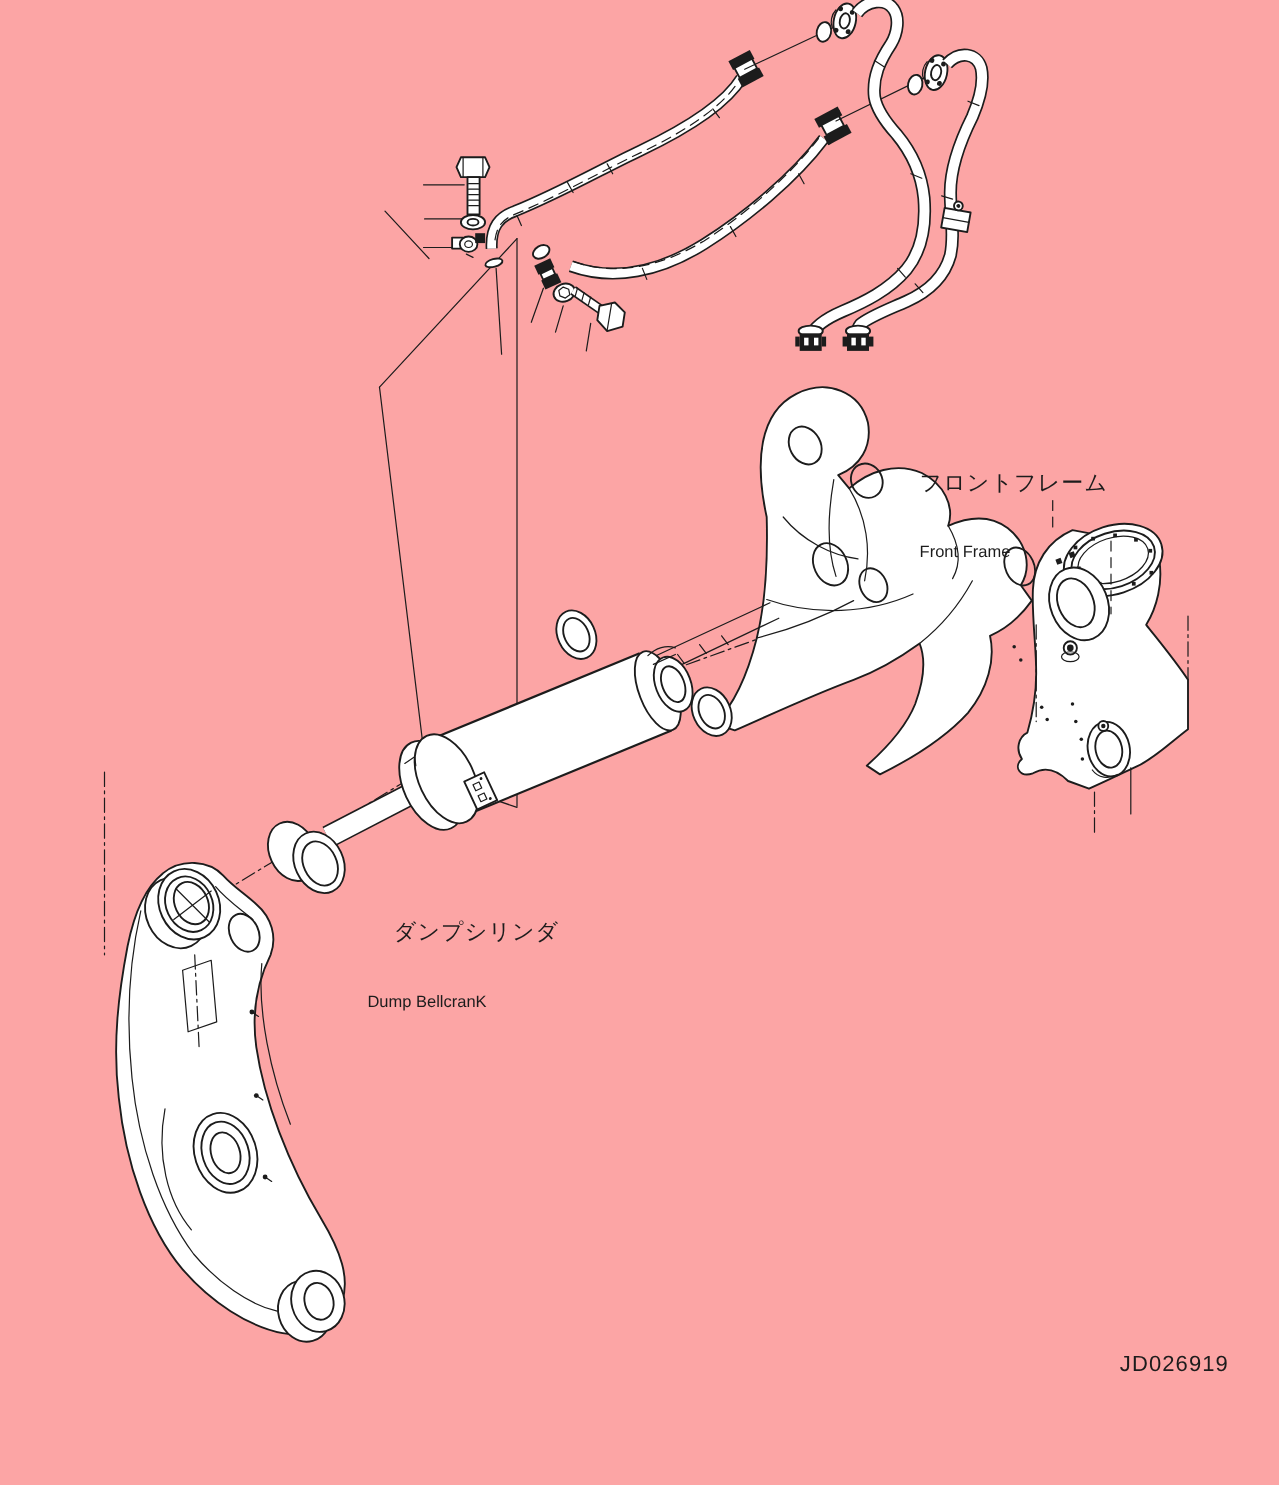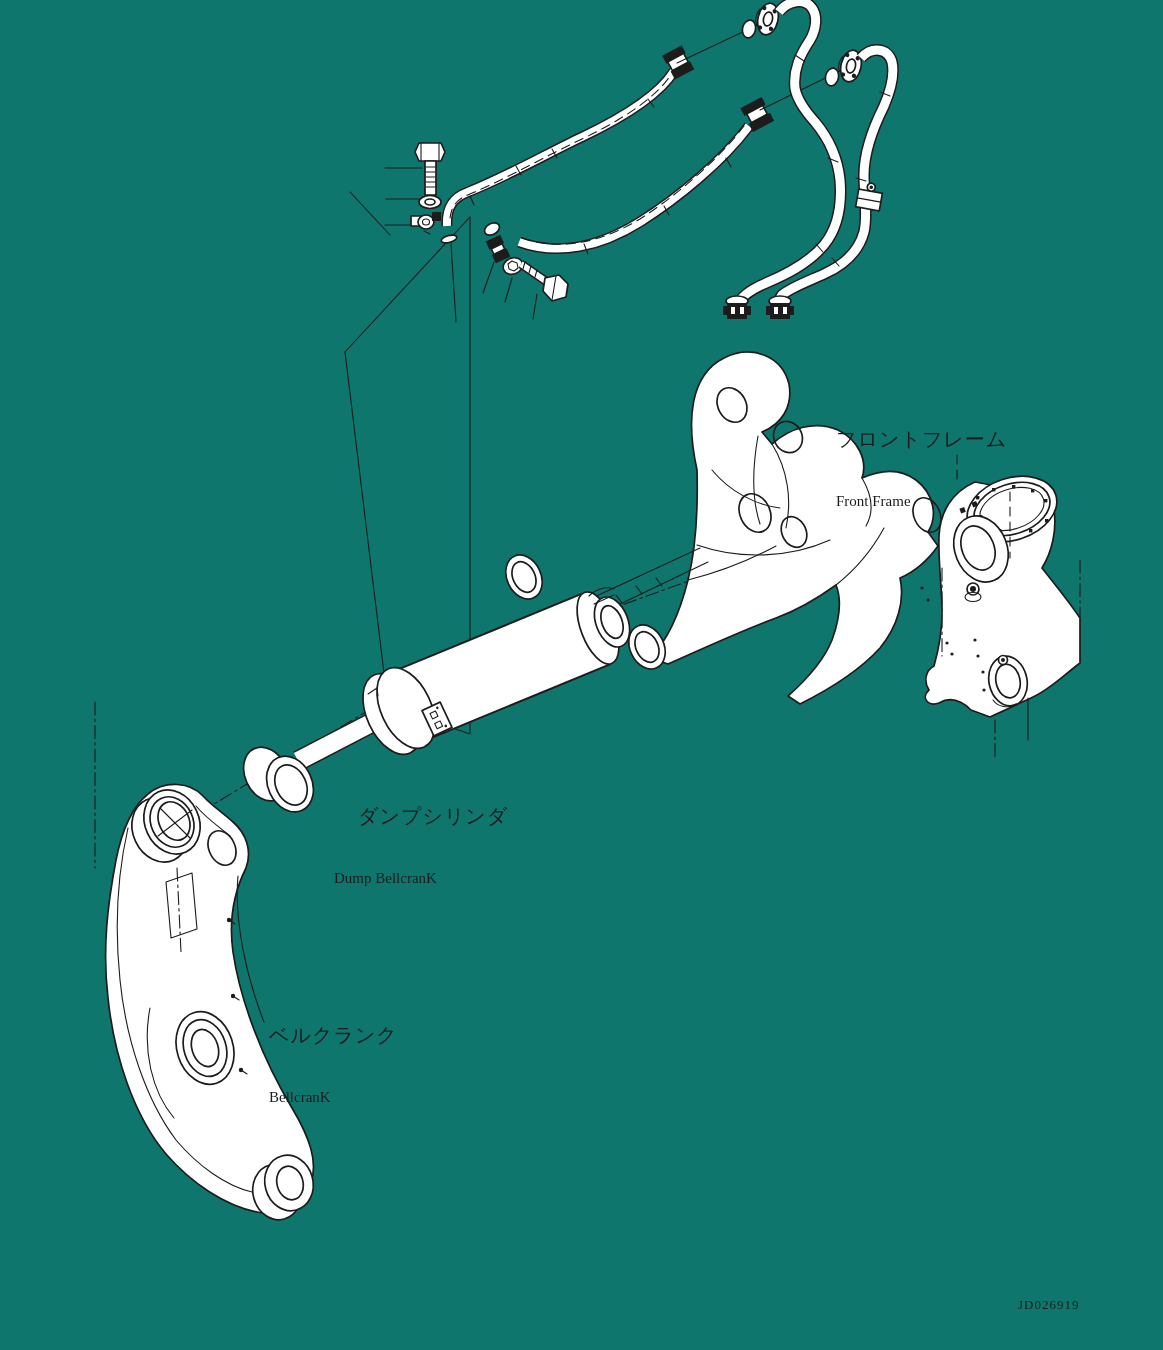--- a/index.html
+++ b/index.html
@@ -1,37 +1,37 @@
 <!DOCTYPE html>
 <html><head>
 <meta charset="utf-8">
 <style>
   html,body{margin:0;padding:0;background:#888;}
   .stage{
-    position:relative;width:1163px;height:1350px;background:#0f766e;
+    position:relative;width:1163px;height:1350px;background:#fca5a5;
     overflow:hidden;margin:0 auto;
-    font-family:Liberation Serif, serif;color:#1c1c1c;
+    font-family:Liberation Sans, sans-serif;color:#1c1c1c;
   }
   svg{position:absolute;left:0;top:0;}
   
   .s  {fill:none;stroke:#1c1c1c;stroke-width:1.7;stroke-linecap:round;stroke-linejoin:round;}
   .sf {fill:#ffffff;stroke:#1c1c1c;stroke-width:1.7;stroke-linejoin:round;}
   .t  {stroke-width:1.1;}
   .d  {fill:#1c1c1c;stroke:none;}
   .po {fill:none;stroke:#1c1c1c;stroke-linecap:butt;}
   .pi {fill:none;stroke:#ffffff;stroke-linecap:butt;}
   .dd {stroke-dasharray:13 4 2.5 4;}
   .da {stroke-dasharray:9 6;}
   .lbl{position:absolute;white-space:pre;}
   .lbl .jp{font-size:20px;line-height:26px;letter-spacing:1px;}
   .lbl .en{font-size:15px;line-height:27px;}
-  .dwg-no{position:absolute;left:1018px;top:1297px;font-size:13px;letter-spacing:1px;}
+  .dwg-no{position:absolute;left:1018px;top:1229px;font-size:20px;letter-spacing:1px;}
   #lbl-ff{left:836px;top:390px;}
   #lbl-dc{left:334px;top:767px;}
-  #lbl-dc .jp{margin-left:24px;}
+  #lbl-dc .jp{margin-left:24px;margin-top:32px;}
   #lbl-bc{left:269px;top:986px;}
 </style>
 </head>
 <body>
 
 <div class="stage">
 
 <svg width="1163" height="1350" viewBox="0 0 1163 1350">
 
   <g>
@@ -341,20 +341,16 @@
   <div class="lbl" id="lbl-ff">
     <div class="jp">フロントフレーム</div>
     <div class="en">Front Frame</div>
   </div>
 
   <div class="lbl" id="lbl-dc">
     <div class="jp">ダンプシリンダ</div>
     <div class="en">Dump BellcranK</div>
   </div>
 
-  <div class="lbl" id="lbl-bc">
-    <div class="jp">ベルクランク</div>
-    <div class="en">BellcranK</div>
-  </div>
 
   <div class="dwg-no">JD026919</div>
 
 </div>
 
 </body></html>

